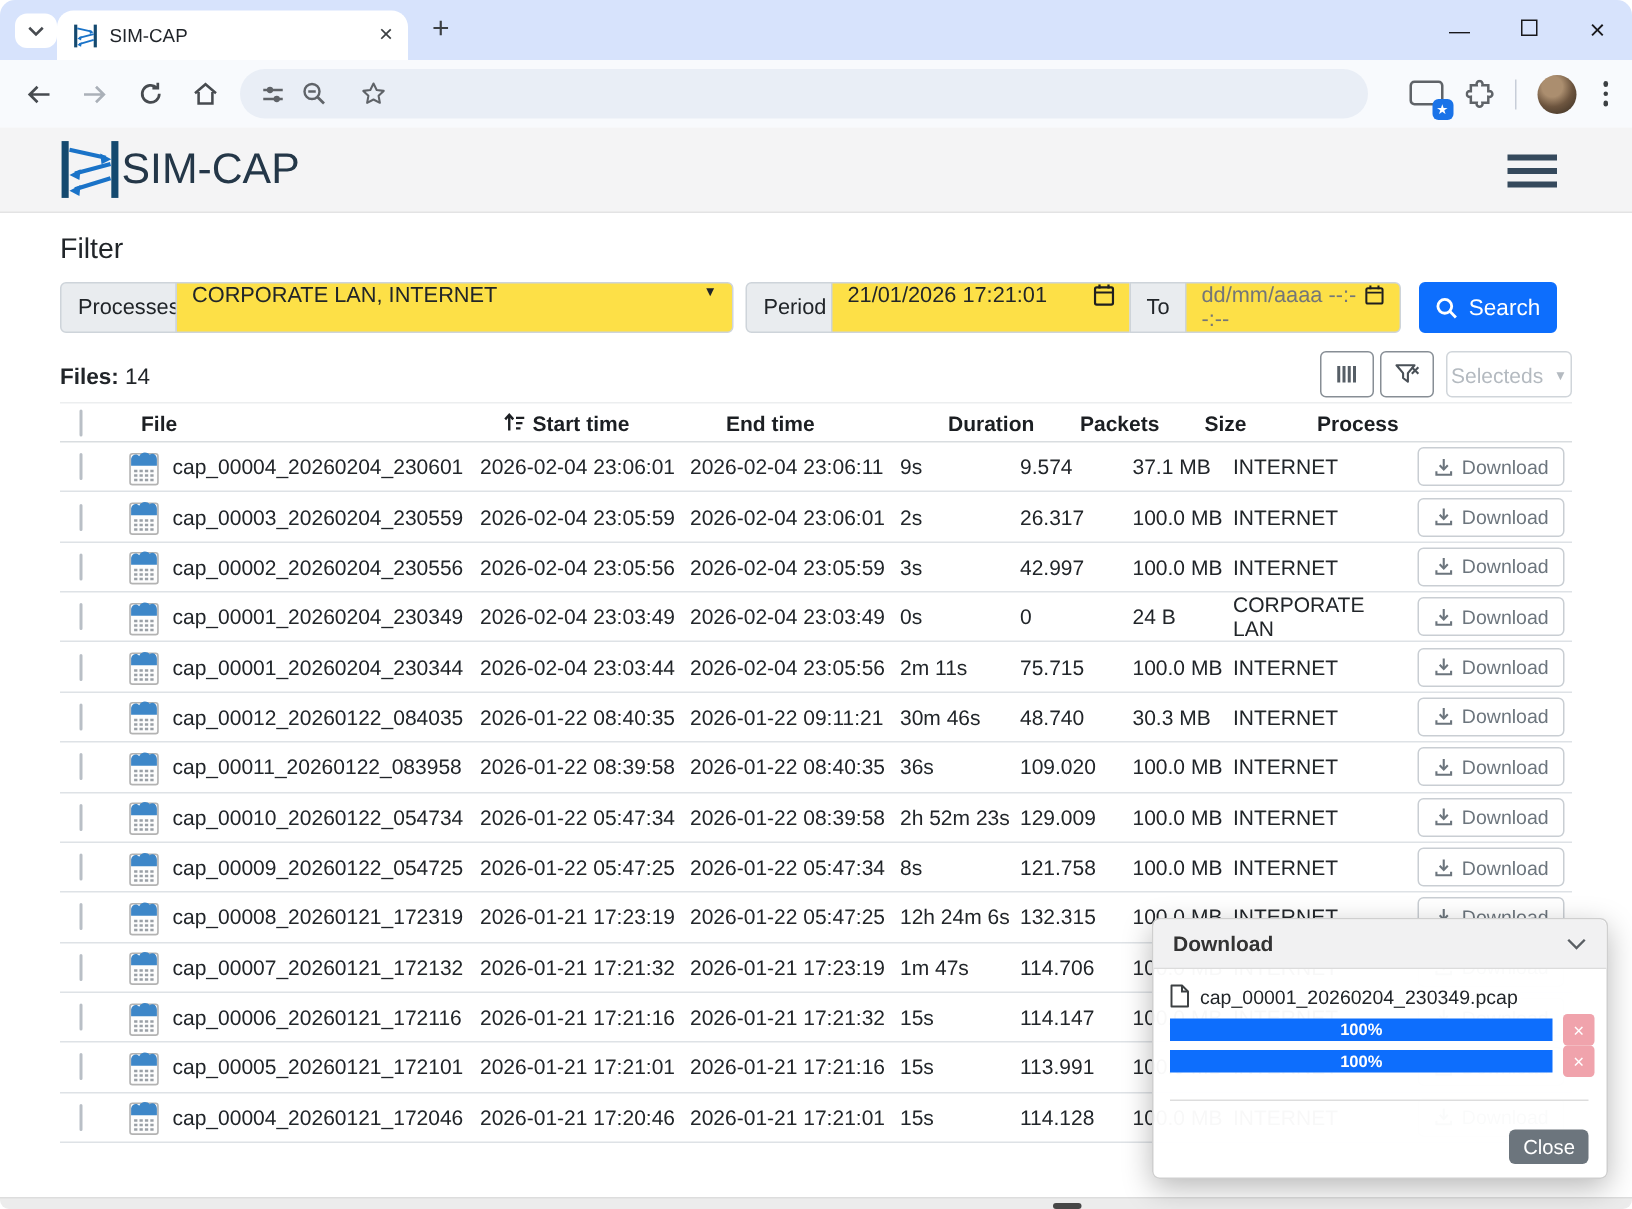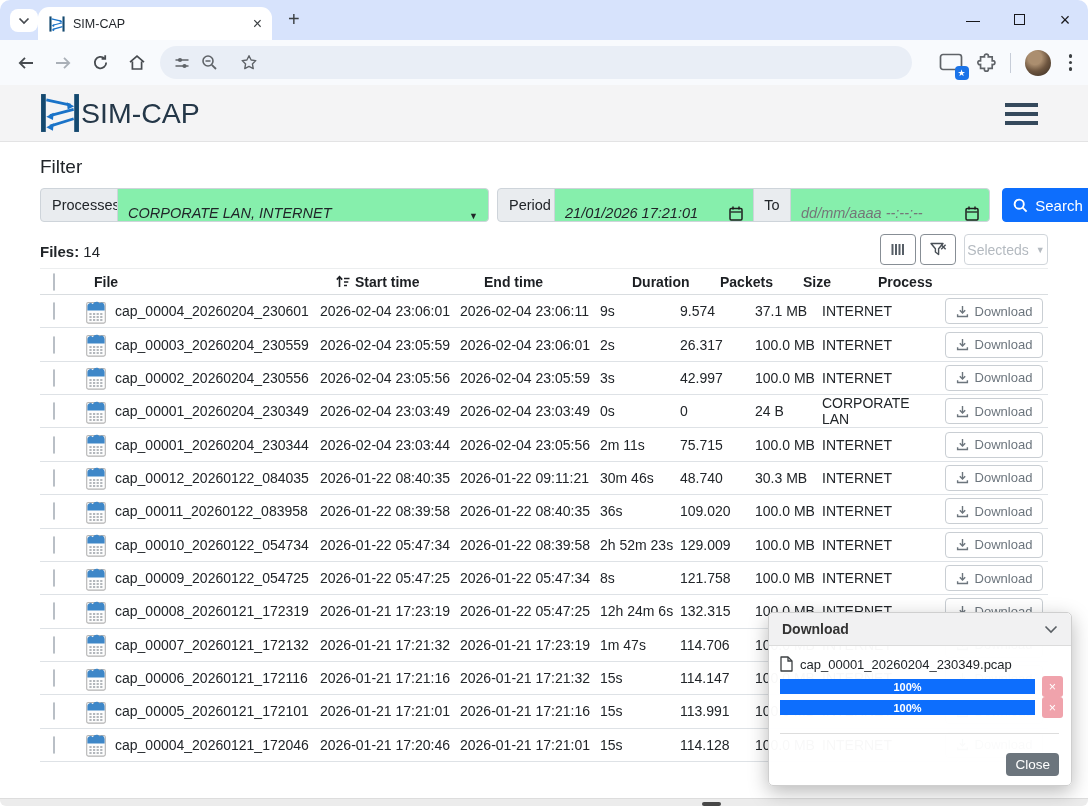--- a/index.html
+++ b/index.html
@@ -48,26 +48,26 @@
   .logo-name { font-size:28.5px; color:#243748; }
   .hamburger { position:absolute; right:50px; top:18px; width:33px; display:flex; flex-direction:column; gap:5px; }
   .hamburger i { height:4px; background:#35495c; }
 
   
   .filter-title { position:absolute; left:40px; top:156px; font-size:19px; color:#212529; }
   .filter-row { position:absolute; left:40px; top:188px; height:34px; display:flex; align-items:stretch; }
   .ig-label { background:#e9ecef; border:1px solid #ced4da; display:flex; align-items:center;
               padding:0 11px; font-size:14.5px; color:#212529; border-radius:4px 0 0 4px; }
   .ig-mid { border-radius:0; margin-left:-1px; }
-  .fld { background:#86efac; border:1px solid #ced4da; display:flex; align-items:flex-end;
-         padding:0 10px; font-size:14.5px; color:#212529; margin-left:-1px;font-style:italic; }
+  .fld { background:#fde047; border:1px solid #ced4da; display:flex; align-items:flex-start;
+         padding:0 10px; font-size:14.5px; color:#212529; margin-left:-1px; }
   .select-proc { width:372px; border-radius:0 4px 4px 0; }
   .caret-dn { margin-left:auto; font-size:9px; color:#212529; }
   .dt1 { width:200px; }
-  .dt2 { width:200px; border-radius:0 4px 4px 0; }
+  .dt2 { width:144px; border-radius:0 4px 4px 0; }
   .dt .cal { margin-left:auto; }
   .placeholder { color:#747678; }
   .search-btn { margin-left:12px; width:92px; background:#0d6efd; border:1px solid #0d6efd; border-radius:4px;
                 color:#fff; font-size:15px; display:flex; align-items:center; justify-content:center; gap:7px; }
   .gap8 { width:8px; }
 
   
   .files-label { position:absolute; left:40px; top:243px; font-size:15px; color:#212529; }
   .files-label b { font-weight:700; }
   .icon-btn { position:absolute; top:234px; width:36px; height:31px; background:#fff;

